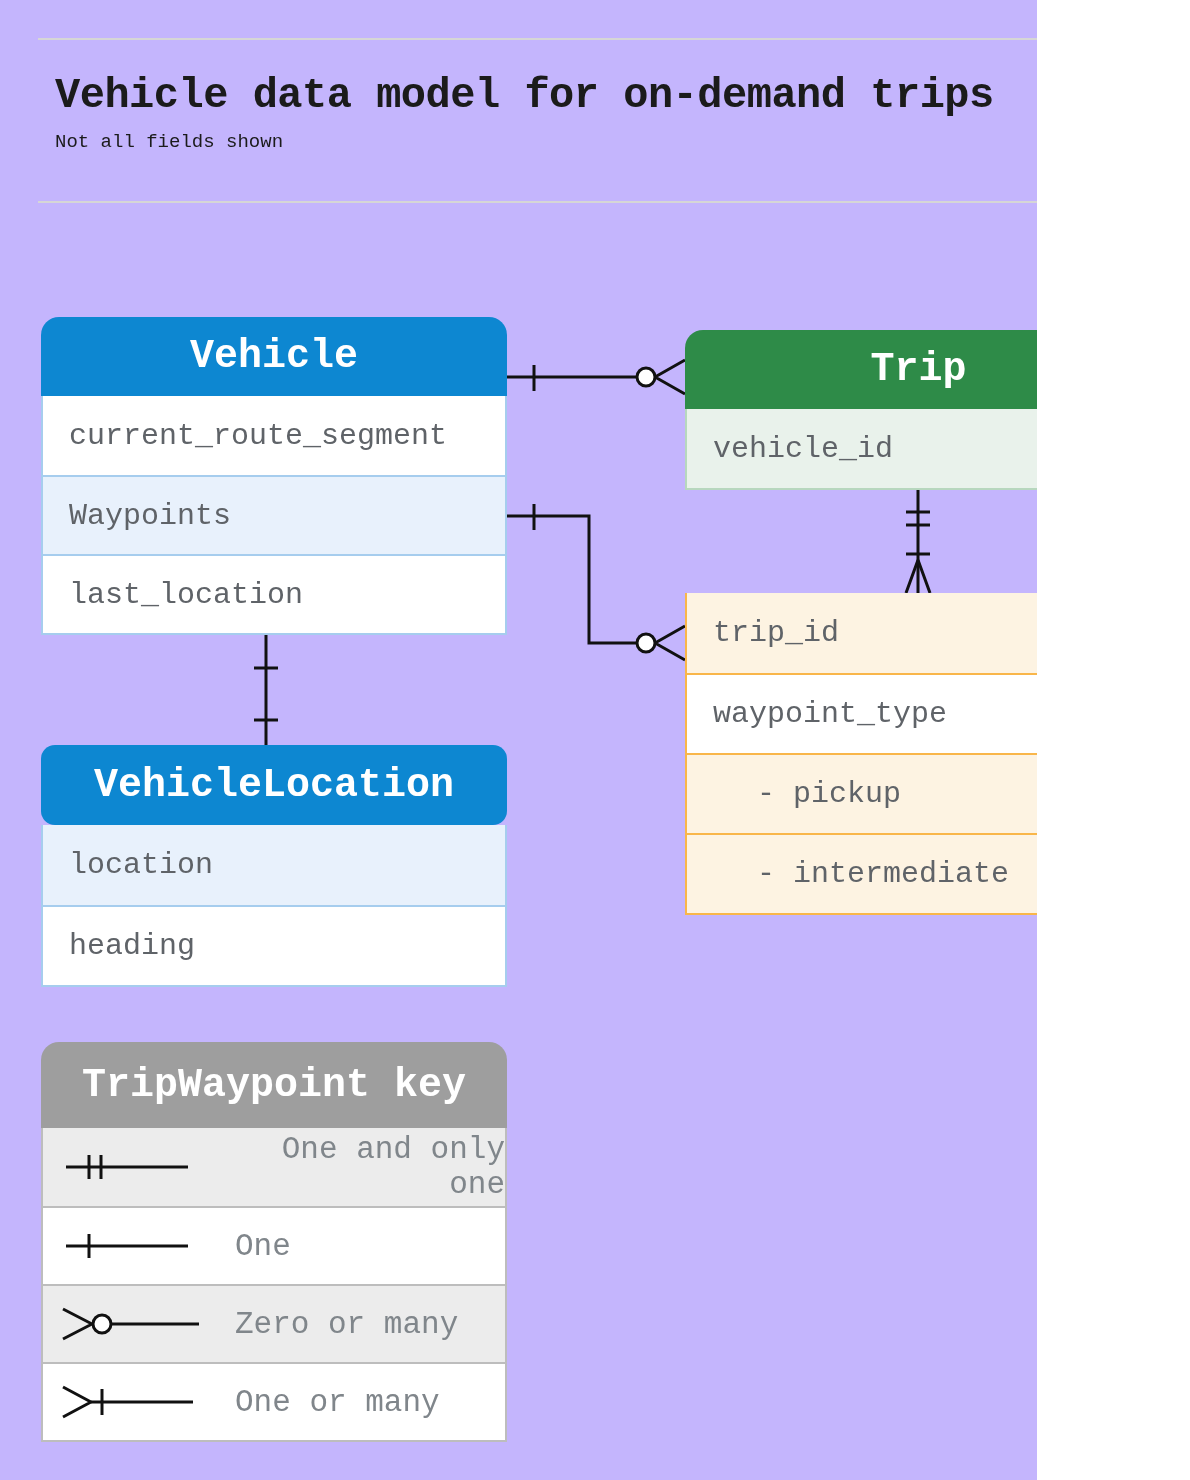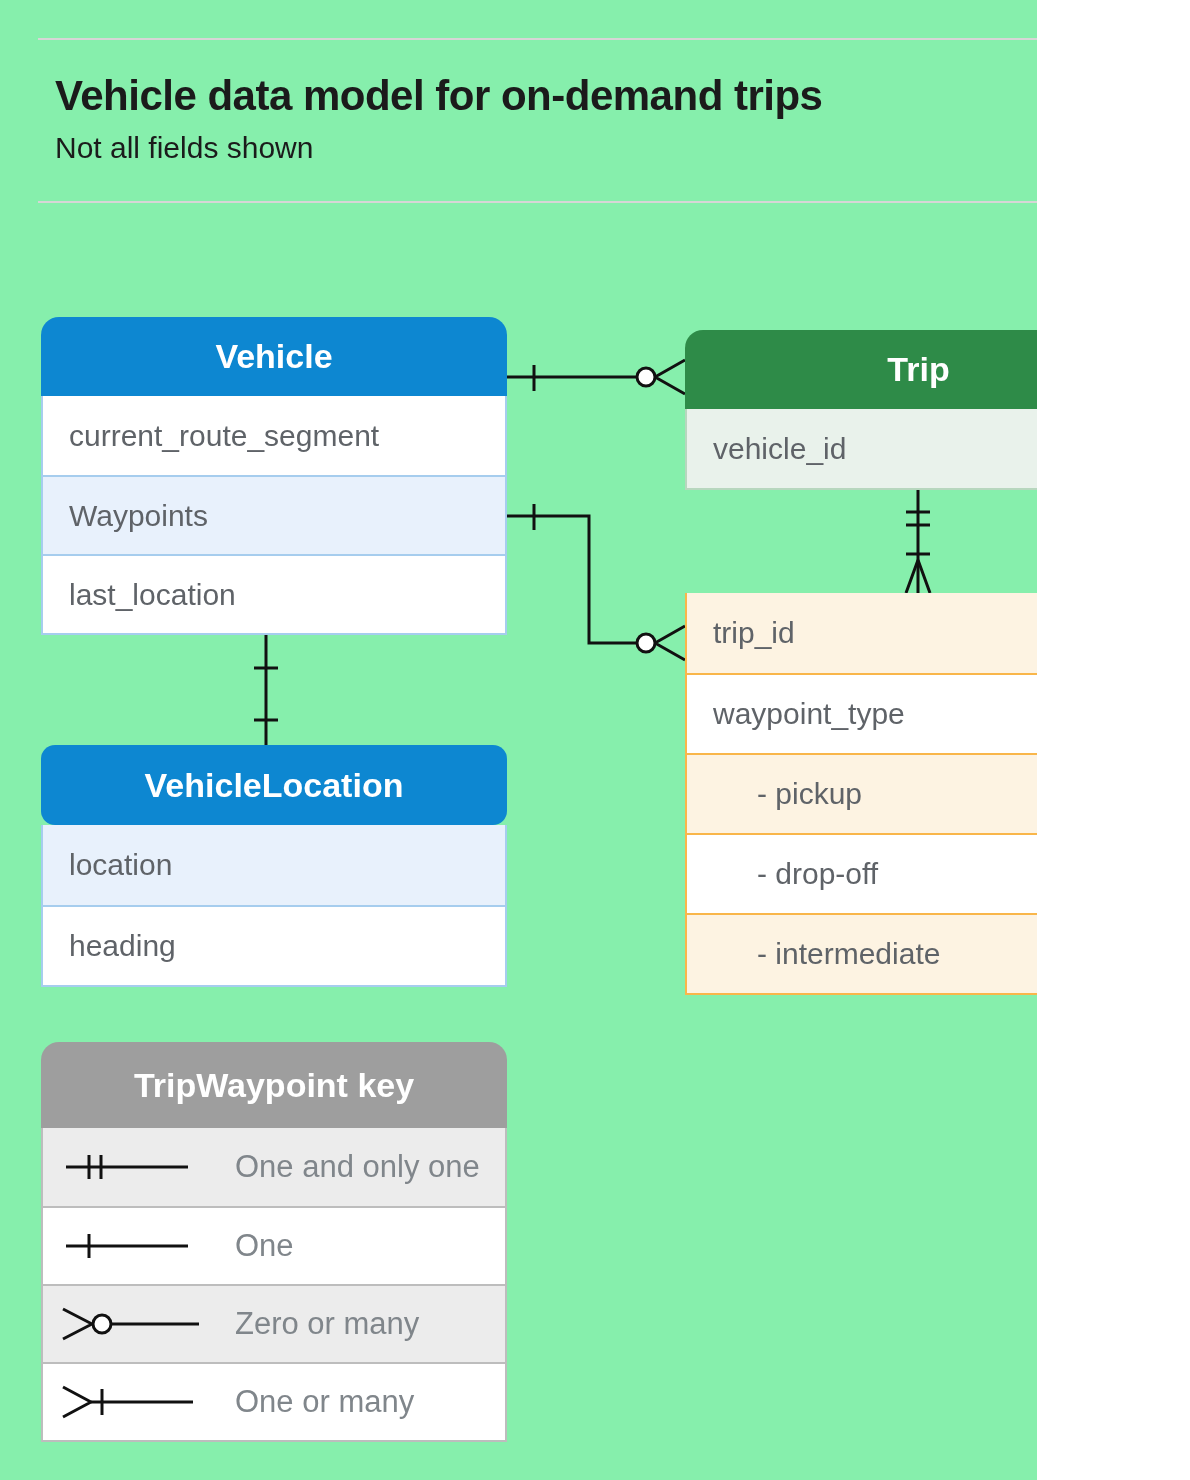--- a/index.html
+++ b/index.html
@@ -1,42 +1,42 @@
 <!DOCTYPE html>
 <html style="--blue: #0d87d1; --blue_border: #a6cdee; --blue_row_fill: #e8f1fc; --green: #2e8b48; --green_border: #b7d7be; --green_row_fill: #e9f2eb; --orange: #f8a41f; --orange_border: #f9b64a; --orange_row_fill: #fdf3e2; --gray: #9e9e9e; --gray_border: #bdbdbd; --gray_row_fill: #ececec; --row_text: #5f6368; --legend_text: #80868b; --title_text: #1b1b1b; --divider: #d6d6d6; --connector: #111111;"><head>
 <meta charset="utf-8">
 <style>
   html,body{margin:0;padding:0;background:#ffffff;}
   .page{
     position:relative;
     width:1037px;height:1480px;
-    background:#86efac;
-    font-family:Liberation Sans, sans-serif;
+    background:#c4b5fd;
+    font-family:Liberation Mono, monospace;
     overflow:hidden;
   }
   .divider{position:absolute;left:38px;width:1113px;height:2px;background:var(--divider);}
   .divider-top{top:38px;}
   .divider-bottom{top:201px;}
   .page-title{
     position:absolute;left:55px;top:72px;margin:0;
     font-size:42px;font-weight:700;color:var(--title_text);letter-spacing:-0.5px;
   }
   .page-subtitle{
     position:absolute;left:55px;top:131px;margin:0;
-    font-size:30px;font-weight:400;color:var(--title_text);
+    font-size:19px;font-weight:400;color:var(--title_text);
   }
   .connectors{position:absolute;left:0;top:0;pointer-events:none;}
   .connectors *{stroke:var(--connector);stroke-width:3;fill:none;}
   .connectors circle{fill:#ffffff;}
 
   .entity{position:absolute;box-sizing:border-box;}
   .entity-header{
     box-sizing:border-box;
     display:flex;align-items:center;justify-content:center;
-    color:#ffffff;font-size:34px;font-weight:700;
+    color:#ffffff;font-size:40px;font-weight:700;
     border-radius:18px 18px 0 0;
   }
   .entity-body{box-sizing:border-box;border:2px solid;border-top:none;background:#fff;text-align:right;}
   .row{
     box-sizing:border-box;
     display:flex;align-items:center;
     padding-left:26px;
     font-size:30px;color:var(--row_text);
     background:#ffffff;
   }
@@ -139,21 +139,20 @@
     <div class="entity-body">
       <div class="row shaded">vehicle_id</div>
     </div>
   </div>
 
   <div class="entity e-orange entity-tripwaypoint">
     <div class="entity-body">
       <div class="row shaded">trip_id</div>
       <div class="row">waypoint_type</div>
       <div class="row shaded indent">- pickup</div>
-      <div class="row indent">- drop-off</div>
       <div class="row shaded indent">- intermediate</div>
     </div>
   </div>
 
   <div class="entity e-blue entity-vehiclelocation">
     <div class="entity-header">VehicleLocation</div>
     <div class="entity-body">
       <div class="row shaded">location</div>
       <div class="row">heading</div>
     </div>

